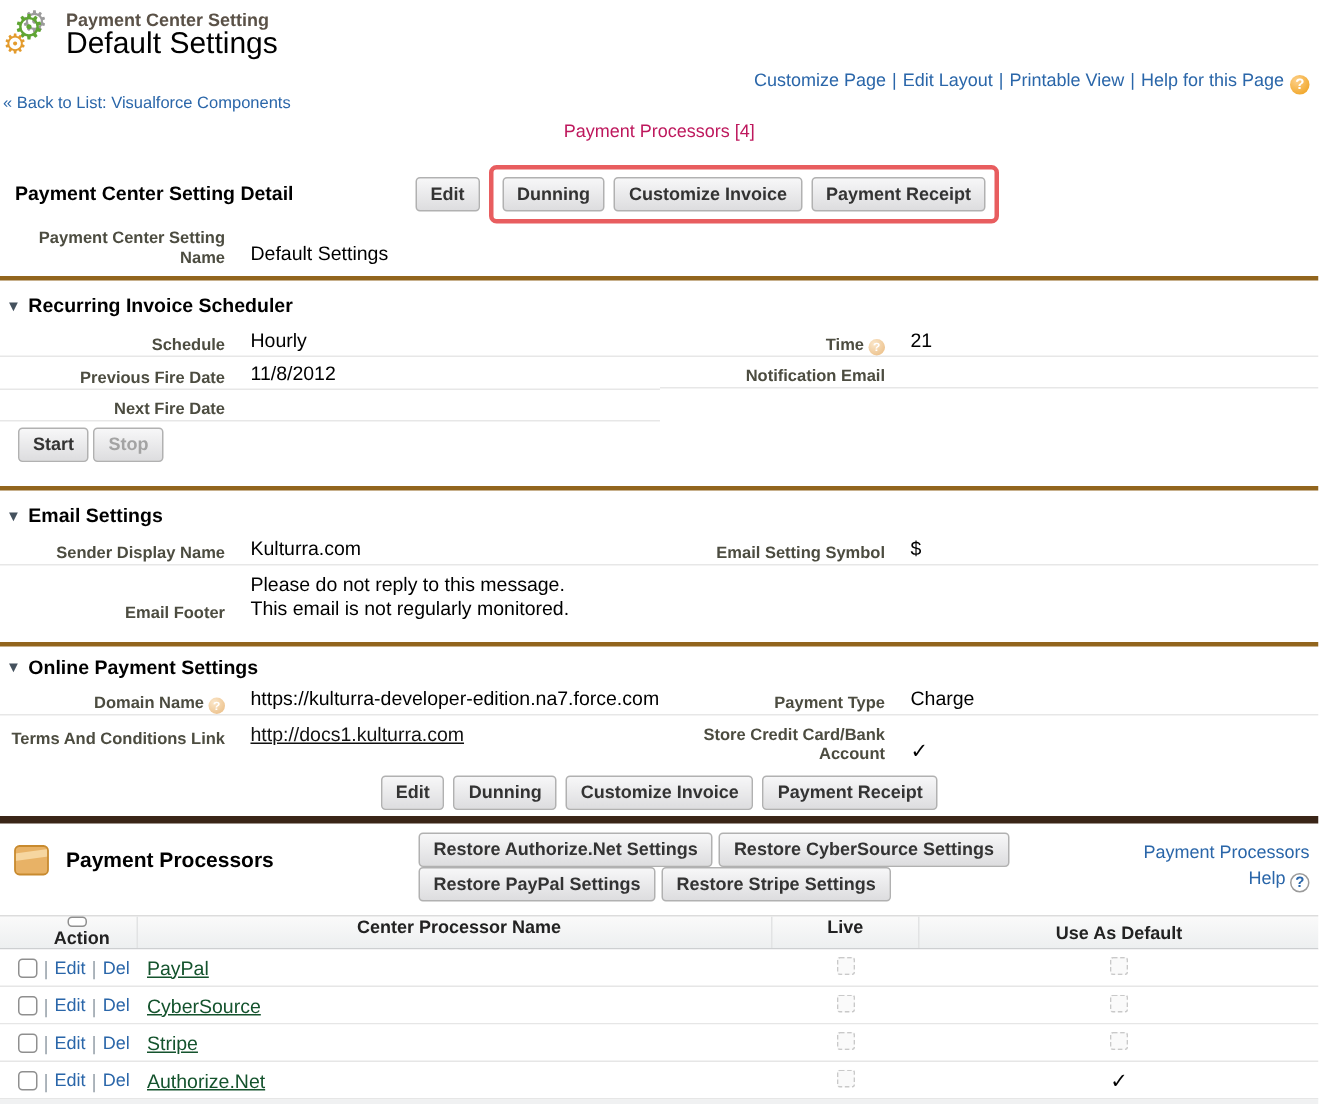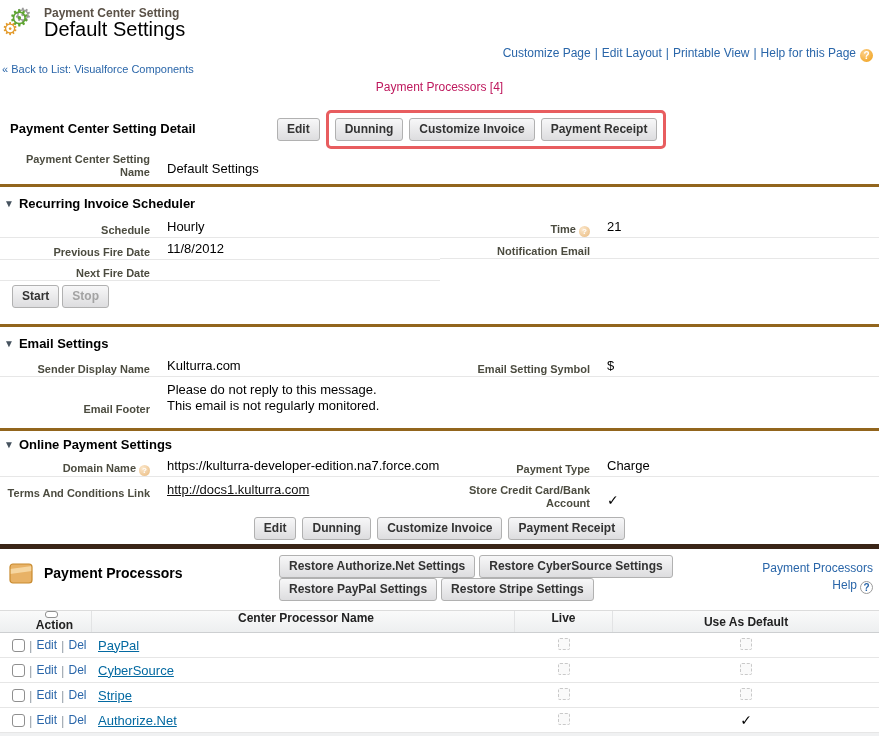--- a/index.html
+++ b/index.html
@@ -78,21 +78,21 @@
   .c-live { width:98px; flex:none; text-align:center; }
   .c-def { width:266px; flex:none; text-align:center; }
   .thead .c-action, .thead .c-name, .thead .c-live { border-right:1px solid #e2e3e4; height:100%;flex-direction:column; }
   .thead .c-action, .thead .c-name { display:flex; align-items:center; }
   .trow { display:flex; height:25px; border-bottom:1px solid #e6e6e6; align-items:center; font-size:13px; background:#fff; }
   .cb { display:inline-block; width:13px; height:13px; border:1px solid #8f8f8f; border-radius:3px; background:#fff; cursor:pointer; }
   .cb-dis { display:inline-block; width:12px; height:12px; border:1px dashed #c9c9c9; border-radius:2px; background:#fafafa; }
   .tbl-check { font-size:14px; font-weight:bold; color:#000; }
   .pipe { color:#9aa4ad; margin:0 4px; }
   .rowlink { color:#2a66a9; font-size:12px; }
-  .namelink { color:#0369a1; text-decoration:underline;margin-top:32px; }
+  .namelink { color:#14532d; text-decoration:underline;margin-top:32px; }
   .tfoot { height:4px; background:#f0f1f2; border-top:0; }
   .hdr-action-label { margin-left:6px; }
 </style>
 </head>
 <body>
 
 <div class="gearbox">
   <span class="gear gear-gray">⚙</span>
   <span class="gear gear-green">⚙</span>
   <span class="gear gear-orange">⚙</span>

